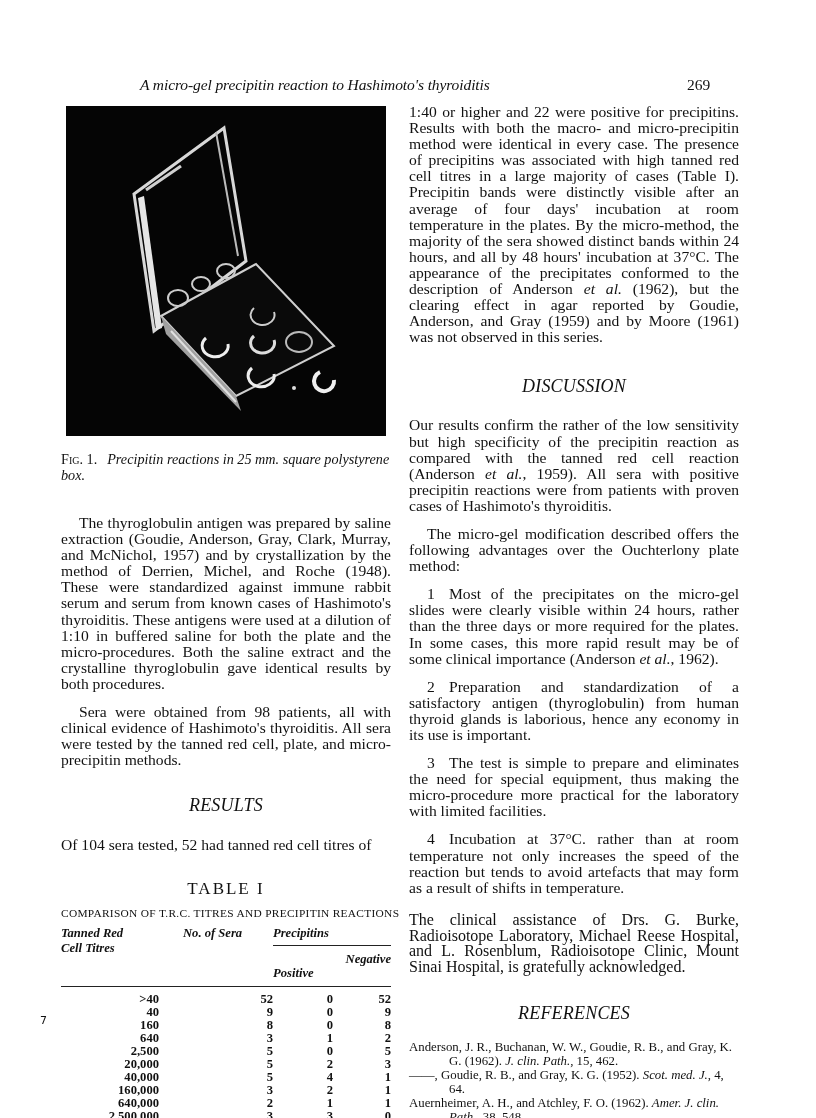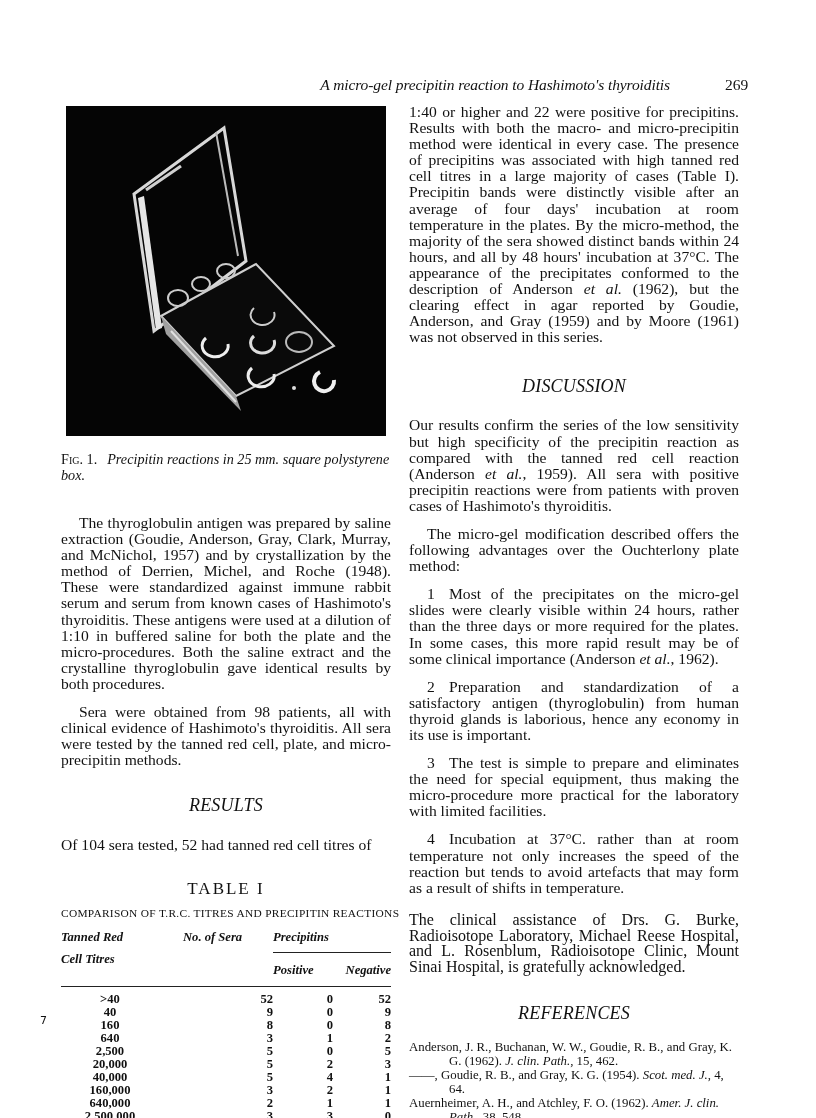--- a/index.html
+++ b/index.html
@@ -14,28 +14,28 @@
       position: absolute;
       top: 76px;
       left: 0;
       width: 816px;
       height: 20px;
     }
     .running-title {
       position: absolute;
       left: 140px;
       width: 530px;
-      text-align: right;
+      text-align: left;
       font-style: italic;
       font-size: 15.5px;
       letter-spacing: -0.1px;
     }
     .page-number {
       position: absolute;
-      left: 725px;
+      left: 687px;
       font-size: 15.5px;
     }
     .col {
       position: absolute;
       top: 0;
       width: 330px;
     }
     .col-left { left: 61px; }
     .col-right { left: 409px; }
     p.body {
@@ -85,30 +85,30 @@
       width: 330px;
       border-collapse: collapse;
       font-size: 12.6px;
     }
     table.data th {
       font-style: italic;
       font-weight: bold;
       font-size: 12.6px;
       text-align: left;
       vertical-align: top;
-      line-height: 22px;
+      line-height: 15px;
       padding: 0;
     }
     table.data td {
       font-weight: bold;
       line-height: 13px;
       padding: 0;
       text-align: right;
     }
-    table.data td.titre { text-align: center; padding-right: 14px; }
+    table.data td.titre { text-align: right; padding-right: 14px; }
     .precip-rule { border-bottom: 1.5px solid #222; }
     .head-rule td { border-bottom: 1.5px solid #222; height: 6px; }
     .list-num { display: inline-block; width: 22px; text-indent: 0; }
     .ack {
       font-size: 16px;
       line-height: 15.7px;
       text-align: justify;
       font-family: Liberation Serif, serif;
     }
     .refs { font-size: 12.8px; line-height: 14px; }
@@ -177,21 +177,21 @@
         <col style="width:60px">
         <col style="width:58px">
     </colgroup>
     <thead>
       <tr>
         <th rowspan="2" style="padding-right:40px;">Tanned Red Cell Titres</th>
         <th rowspan="2" style="padding-left:10px;">No. of Sera</th>
         <th colspan="2" class="precip-rule" style="padding-bottom:4px;">Precipitins</th>
       </tr>
       <tr>
-        <th style="padding-top:6px;">Positive</th>
+        <th style="padding-top:20px;">Positive</th>
         <th style="padding-top:6px; text-align:right;">Negative</th>
       </tr>
       <tr class="head-rule">
           <td colspan="4"></td>
         </tr>
     </thead>
     <tbody>
       <tr style="height:6px;">
           <td colspan="4"></td>
         </tr>
@@ -269,33 +269,33 @@
       </tr>
     </tbody>
   </table>
 </div>
 
 <div class="col col-right" style="top:104px;">
   <p class="body"><span>1:40 or higher and 22 were positive for precipitins. Results with both the macro- and micro-precipitin method were identical in every case. The presence of precipitins was associated with high tanned red cell titres in a large majority of cases (Table I). Precipitin bands were distinctly visible after an average of four days' incubation at room temperature in the plates. By the micro-method, the majority of the sera showed distinct bands within 24 hours, and all by 48 hours' incubation at 37°C. The appearance of the precipitates conformed to the description of Anderson</span> <i>et al.</i><span> (1962), but the clearing effect in agar reported by Goudie, Anderson, and Gray (1959) and by Moore (1961) was not observed in this series.</span></p>
 
   <div class="section-head" style="margin-top:31px;">DISCUSSION</div>
 
-  <p class="body" style="margin-top:20px;"><span>Our results confirm the series of the low sensitivity but high specificity of the precipitin reaction as compared with the tanned red cell reaction (Anderson </span><i>et al.</i><span>, 1959). All sera with positive precipitin reactions were from patients with proven cases of Hashimoto's thyroiditis.</span></p>
+  <p class="body" style="margin-top:20px;"><span>Our results confirm the rather of the low sensitivity but high specificity of the precipitin reaction as compared with the tanned red cell reaction (Anderson </span><i>et al.</i><span>, 1959). All sera with positive precipitin reactions were from patients with proven cases of Hashimoto's thyroiditis.</span></p>
 
   <p class="body indent">The micro-gel modification described offers the following advantages over the Ouchterlony plate method:</p>
 
   <p class="body indent"><span class="list-num">1</span><span>Most of the precipitates on the micro-gel slides were clearly visible within 24 hours, rather than the three days or more required for the plates. In some cases, this more rapid result may be of some clinical importance (Anderson </span><i>et al.</i><span>, 1962).</span></p>
   <p class="body indent"><span class="list-num">2</span><span>Preparation and standardization of a satisfactory antigen (thyroglobulin) from human thyroid glands is laborious, hence any economy in its use is important.</span></p>
   <p class="body indent"><span class="list-num">3</span><span>The test is simple to prepare and eliminates the need for special equipment, thus making the micro-procedure more practical for the laboratory with limited facilities.</span></p>
   <p class="body indent"><span class="list-num">4</span><span>Incubation at 37°C. rather than at room temperature not only increases the speed of the reaction but tends to avoid artefacts that may form as a result of shifts in temperature.</span></p>
 
   <p class="ack" style="margin-top:16px;">The clinical assistance of Drs. G. Burke, Radioisotope Laboratory, Michael Reese Hospital, and L. Rosenblum, Radioisotope Clinic, Mount Sinai Hospital, is gratefully acknowledged.</p>
 
   <div class="section-head" style="margin-top:28px;">REFERENCES</div>
 
   <div class="refs" style="margin-top:16px;">
     <div class="ref-item"><span>Anderson, J. R., Buchanan, W. W., Goudie, R. B., and Gray, K. G. (1962). </span><i>J. clin. Path.</i><span>, 15, 462.</span></div>
-    <div class="ref-item"><span>——, Goudie, R. B., and Gray, K. G. (1954). </span><i>Scot. med. J.</i><span>, 4, 64.</span></div>
+    <div class="ref-item"><span>——, Goudie, R. B., and Gray, K. G. (1952). </span><i>Scot. med. J.</i><span>, 4, 64.</span></div>
     <div class="ref-item"><span>Auernheimer, A. H., and Atchley, F. O. (1962). </span><i>Amer. J. clin. Path.</i><span>, 38, 548.</span></div>
   </div>
 </div>
 
 <div class="footer-mark">7</div>
 
 </body></html>

